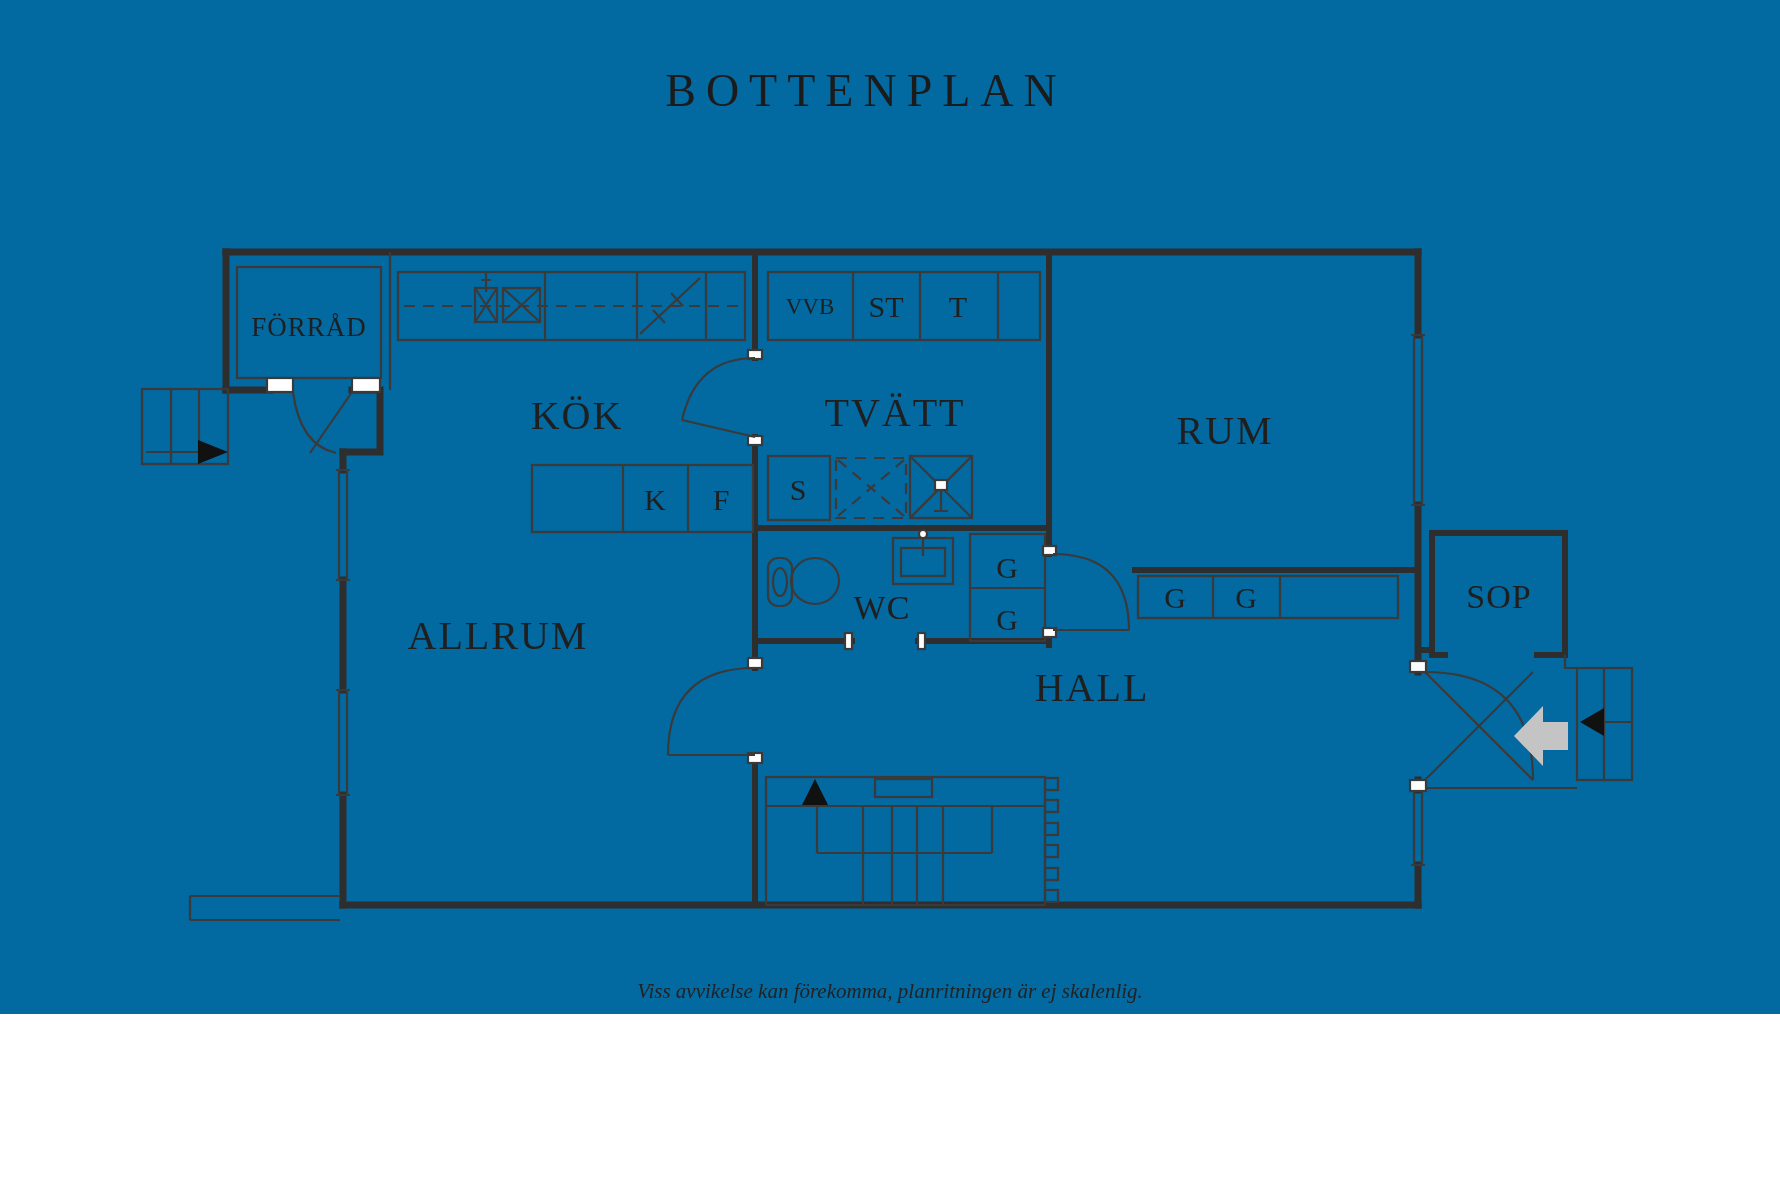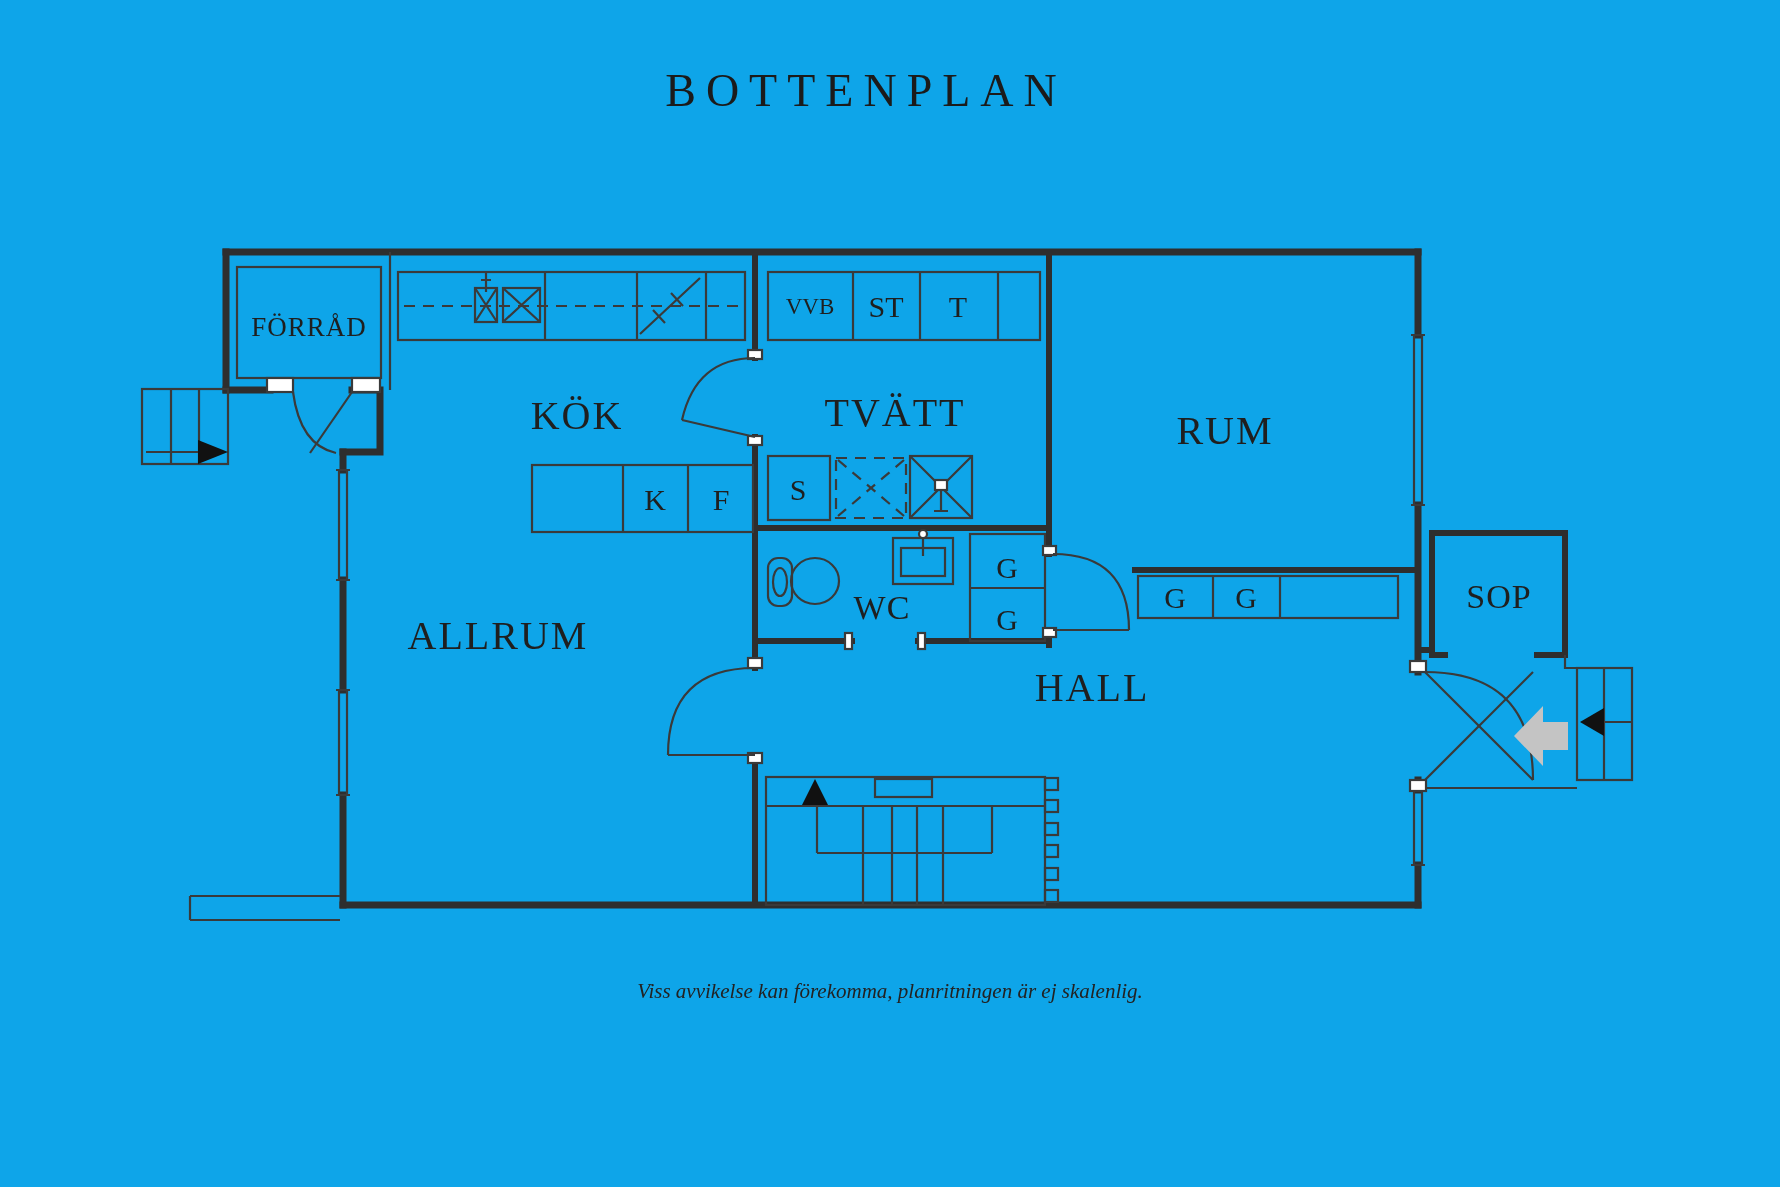--- a/index.html
+++ b/index.html
@@ -1,16 +1,16 @@
 <!DOCTYPE html>
 <html><head>
 <meta charset="utf-8">
 <style>
   html,body{margin:0;padding:0;background:#ffffff;}
-  .page{position:relative;width:1780px;height:1187px;background:#0ea5e9;overflow:hidden;}
+  .page{position:relative;width:1780px;height:1014px;background:#0369a1;overflow:hidden;}
   svg{display:block;}
   text{font-family:"Liberation Serif", serif;fill:#1f1f1f;}
   .title-text{font-size:46px;letter-spacing:10px;fill:#1b1b1b;}
   .caption-text{font-size:21px;font-style:italic;fill:#222;}
   .room-label{font-size:40px;letter-spacing:2px;}
   .room-label-md{font-size:34px;letter-spacing:1px;}
   .room-label-sm{font-size:27px;letter-spacing:1px;}
   .unit-label{font-size:30px;}
   .unit-label-sm{font-size:23px;}
   .wall{stroke:#2e2e2e;stroke-width:7;fill:none;stroke-linecap:square;}

